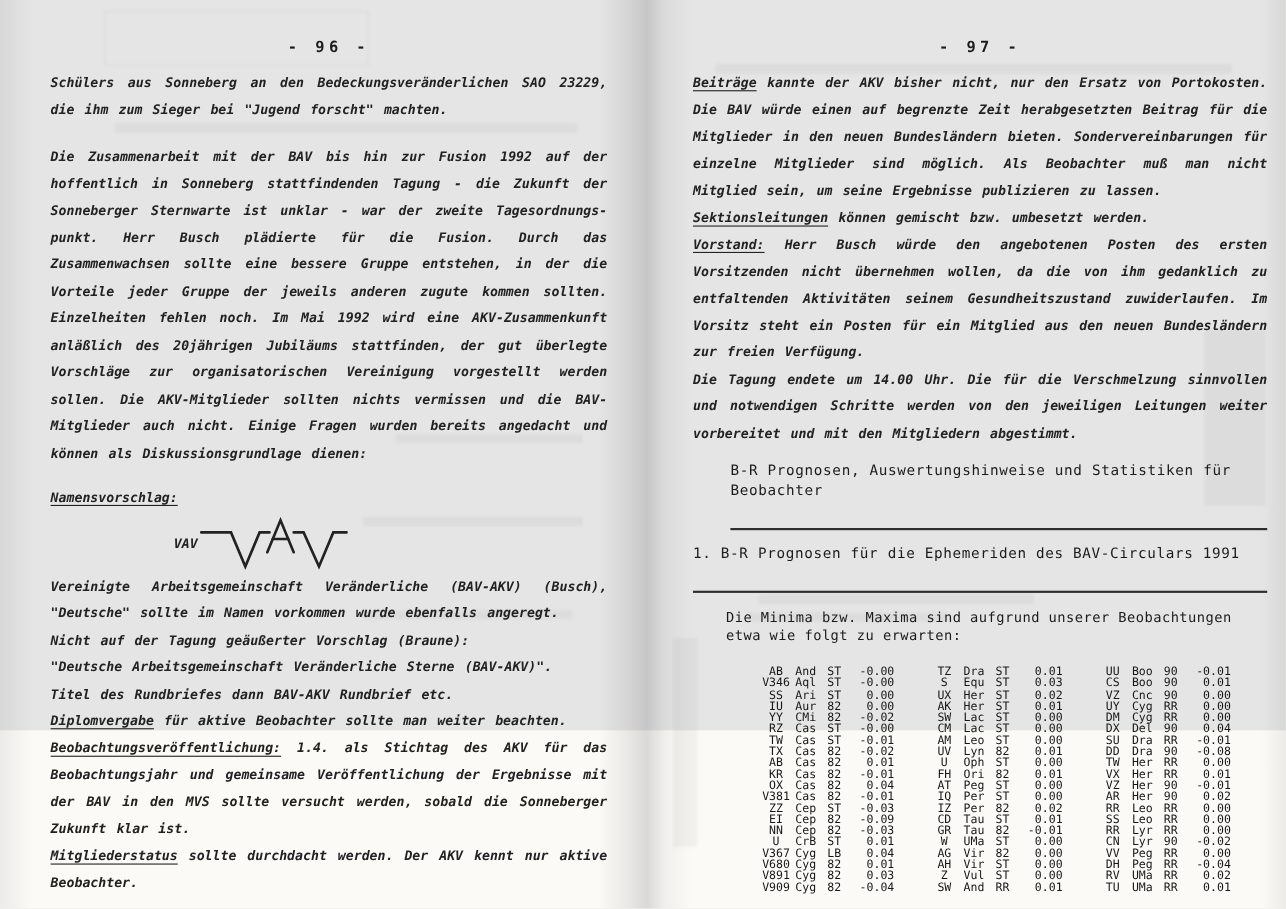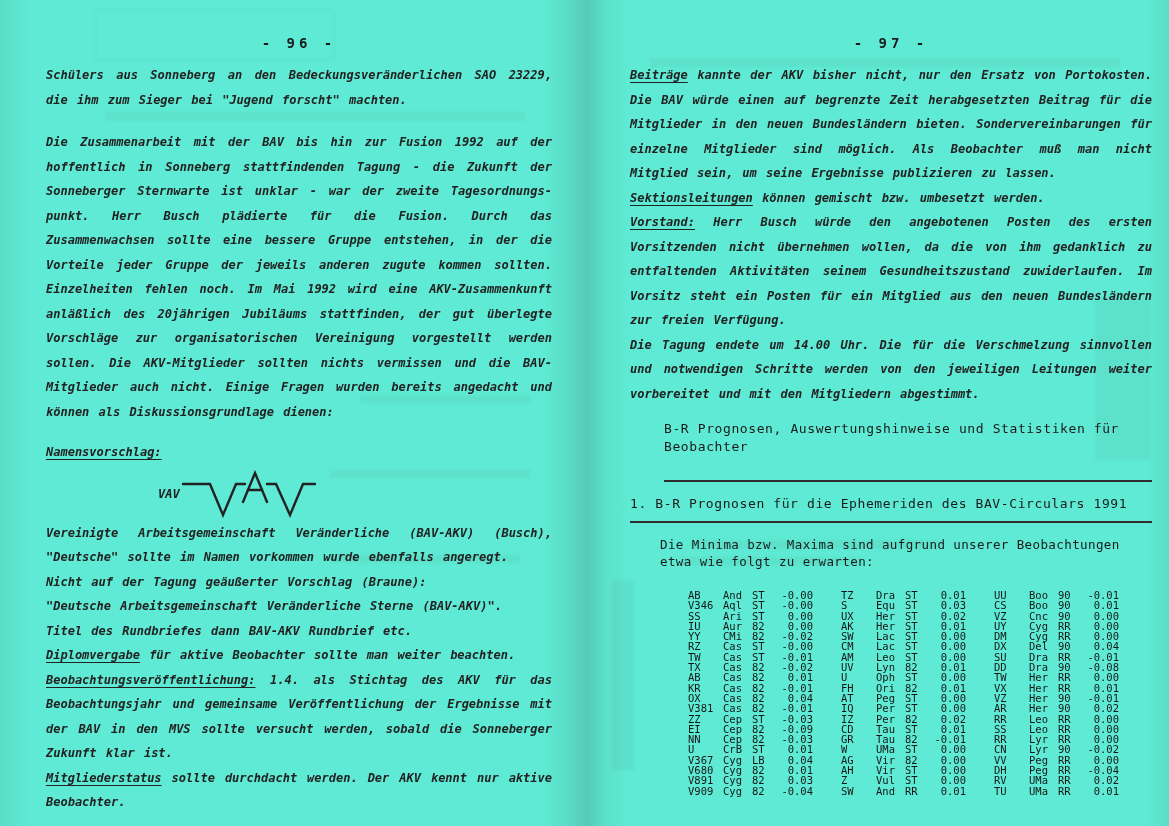--- a/index.html
+++ b/index.html
@@ -1,21 +1,21 @@
 <!DOCTYPE html>
 <html><head>
 <meta charset="utf-8">
 <style>
   html,body{margin:0;padding:0;}
   body{
     width:1169px;height:826px;overflow:hidden;
     background:#fbfaf7;
     font-family:"DejaVu Sans Mono",monospace;
   }
-  .spread{position:relative;width:1169px;height:826px;background:#5eead4;}
+  .spread{position:relative;width:1169px;height:664px;background:#e5e5e5;}
   
   .page{position:absolute;top:0;height:826px;}
   .page-left{left:46px;width:506px;}
   .page-right{left:630px;width:522px;}
   .page-header{
     margin-top:33px;text-align:center;
     font:700 14px/20px "DejaVu Sans Mono",monospace;
     letter-spacing:4px;color:#1c1c1c;
   }
   
@@ -37,31 +37,31 @@
     color:#222;text-align:right;padding-right:4px;margin-top:4px;
   }
   
   .br-section{margin-top:14px;color:#1b1b1b;}
   .section-heading{
     font:400 13px/18px "DejaVu Sans Mono",monospace;letter-spacing:0.6px;
     padding-bottom:24px;border-bottom:2px solid #2e2e2e;margin-left:34px;
   }
   .section-subheading{
     font:400 13px/18px "DejaVu Sans Mono",monospace;letter-spacing:0.6px;
-    margin-top:13px;padding-bottom:8px;border-bottom:2px solid #2e2e2e;
+    margin-top:13px;padding-bottom:24px;border-bottom:2px solid #2e2e2e;
   }
   .section-intro{
     font:400 12.5px/17px "DejaVu Sans Mono",monospace;letter-spacing:0.4px;
     margin:13px 0 0 30px;white-space:pre-line;color:#1b1b1b;
   }
   
   .etable{margin:20px 0 0 58px;}
   .trow{display:flex;font:400 10.5px/10.3px "DejaVu Sans Mono",monospace;color:#161616;}
   .tgroup{display:inline-flex;width:153px;}
-  .tn{display:inline-block;width:35px;}
+  .tn{display:inline-block;width:35px;text-align:center;}
   .tc{display:inline-block;width:29px;}
   .tt{display:inline-block;width:21px;}
   .tv{display:inline-block;width:40px;text-align:right;}
   
   .fold-shadow{
     position:absolute;top:0;left:544px;width:84px;height:826px;pointer-events:none;
     background:linear-gradient(90deg,rgba(40,40,40,0) 0%,rgba(40,40,40,0.08) 30%,
       rgba(40,40,40,0.16) 52%,rgba(40,40,40,0.05) 72%,rgba(40,40,40,0) 100%);
   }
   .edge-left{

